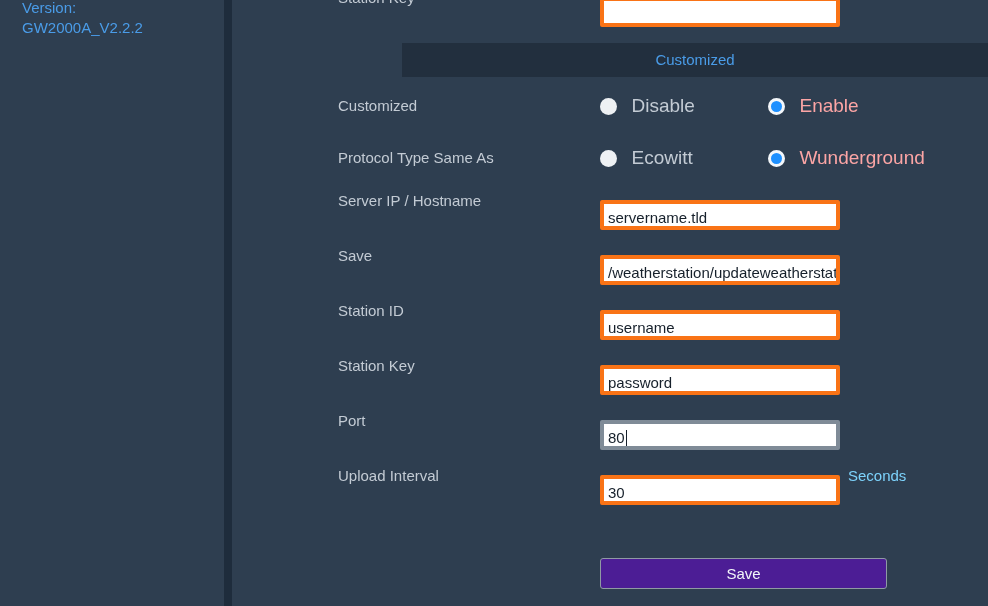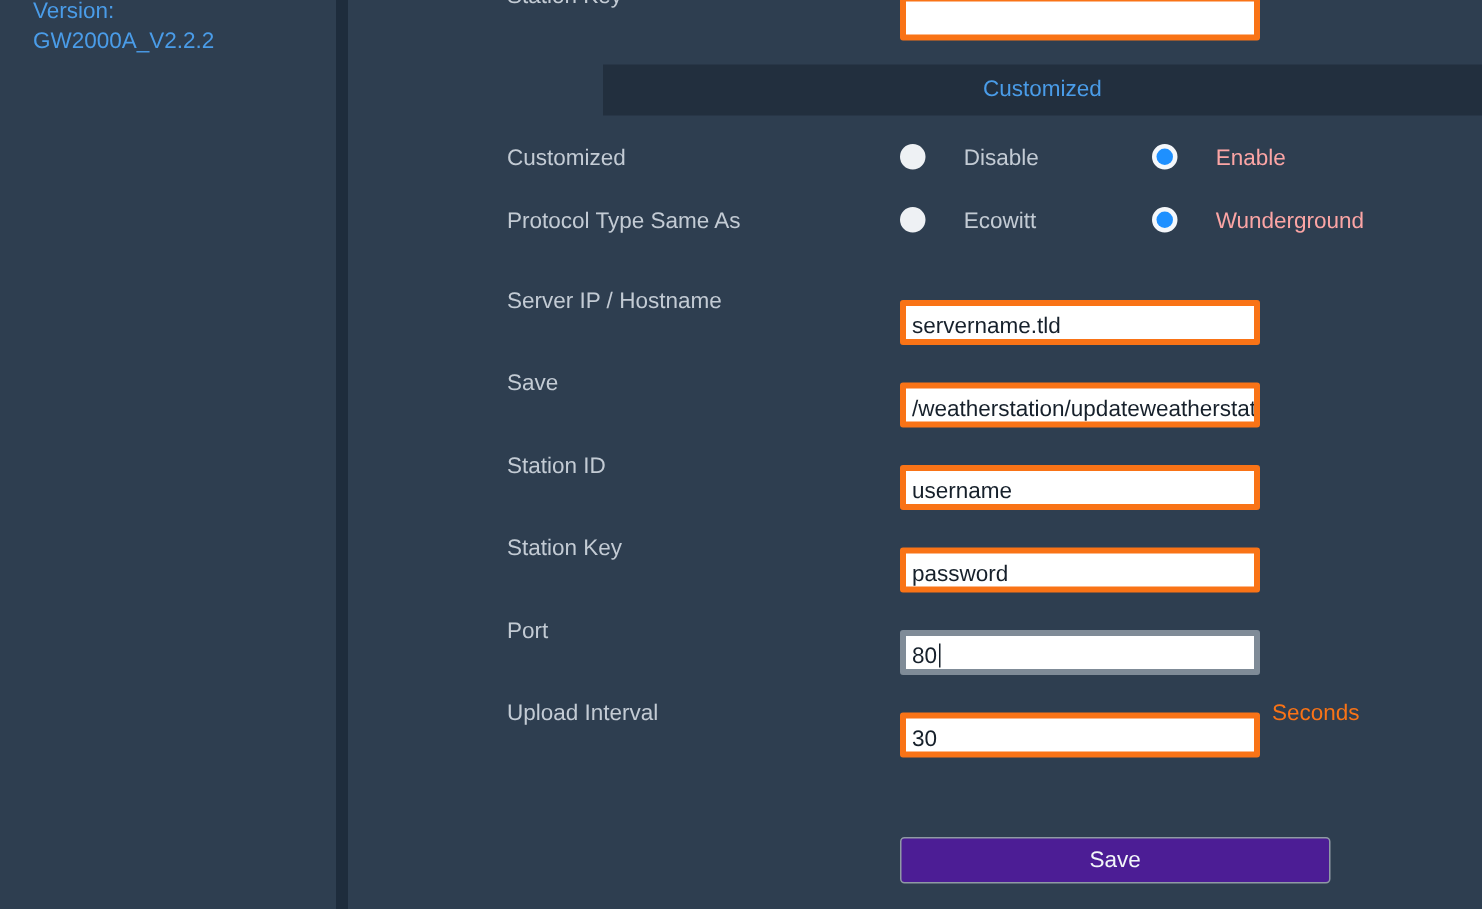--- a/index.html
+++ b/index.html
@@ -104,21 +104,21 @@
     height: 16px;
     background: #16202b;
     vertical-align: -3px;
     margin-left: 1px;
   }
   .suffix {
     position: absolute;
     left: 616px;
     top: 0;
     line-height: 40px;
-    color: #f97316;
+    color: #7dd3fc;
     font-size: 15px;
     white-space: nowrap;
   }
 
   
   .section-header {
     position: absolute;
     left: 170px;
     width: 586px;
     height: 34px;
@@ -157,22 +157,22 @@
     position: absolute;
     left: 0;
     top: 0;
     right: 0;
     bottom: 0;
     border-radius: 50%;
     background: #1e90ff;
   }
   .radio-opt .rlabel {
     display: inline-block;
-    margin-left: 21px;
-    font-size: 15px;
+    margin-left: 10px;
+    font-size: 19px;
     color: #c3cbd4;
     text-align: right;
   }
   .radio-opt.on .rlabel {
     color: #fca5a5;
   }
 
   
   .save-btn {
     position: absolute;
@@ -220,21 +220,21 @@
       <div class="radio-opt" style="left:368px;">
         <span class="dot"></span>
         <span class="rlabel">Disable</span>
       </div>
       <div class="radio-opt on" style="left:536px;">
         <span class="dot"></span>
         <span class="rlabel">Enable</span>
       </div>
     </div>
 
-    <div class="row" style="top:128px;">
+    <div class="row" style="top:138px;">
       <span class="row-label">Protocol Type Same As</span>
       <div class="radio-opt" style="left:368px;">
         <span class="dot"></span>
         <span class="rlabel">Ecowitt</span>
       </div>
       <div class="radio-opt on" style="left:536px;">
         <span class="dot"></span>
         <span class="rlabel">Wunderground</span>
       </div>
     </div>

